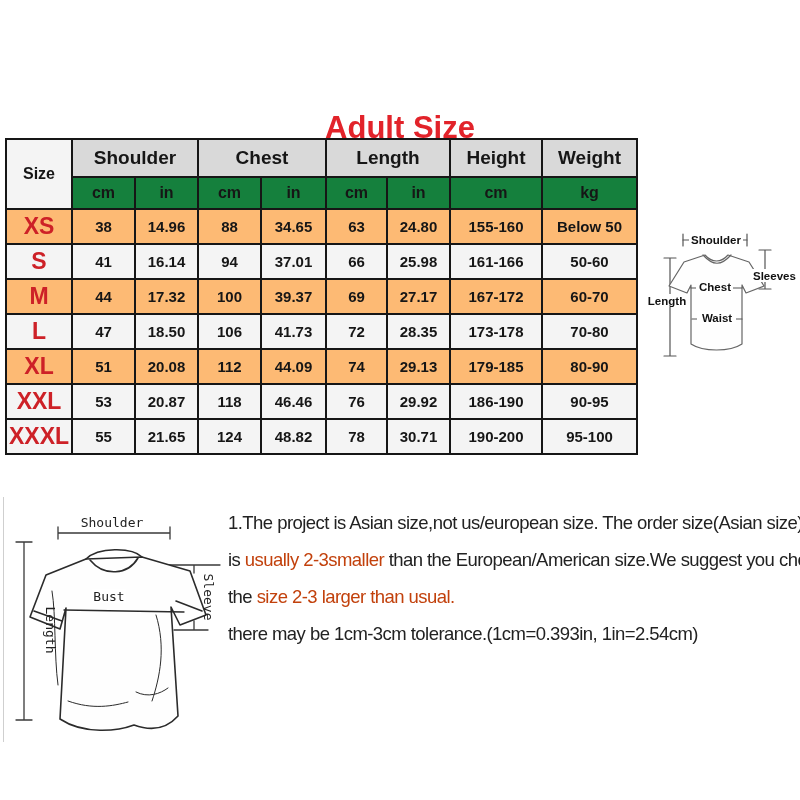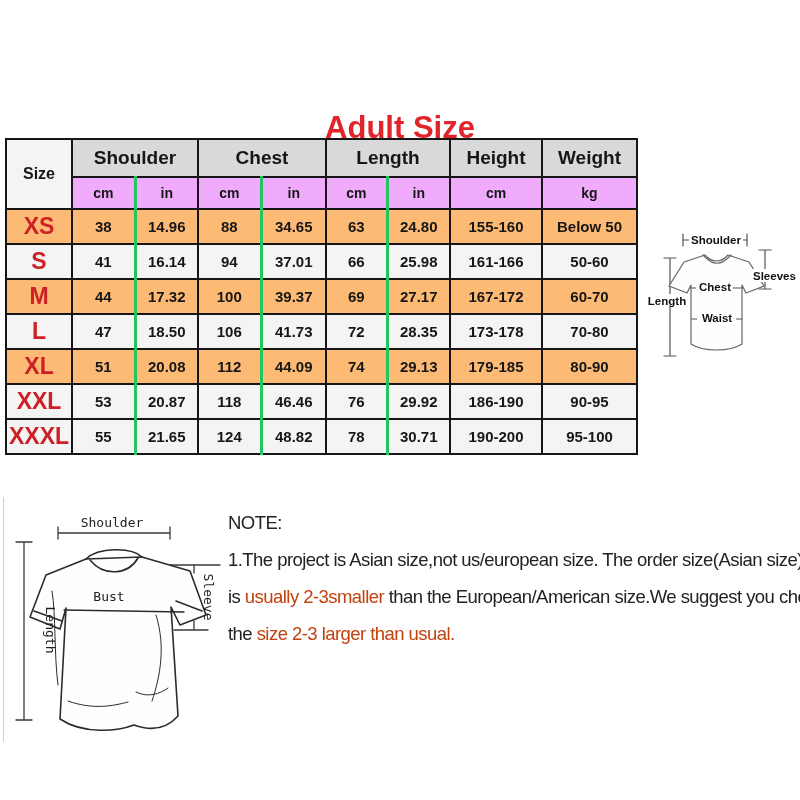--- a/index.html
+++ b/index.html
@@ -9,24 +9,24 @@
   
   .title{position:absolute;top:98px;left:0;width:100%;text-align:center;
          font-size:31px;font-weight:bold;color:#e2232a;letter-spacing:0px;margin-top:12px;}
 
   
   table.size-table{position:absolute;left:5px;top:138px;border-collapse:collapse;
                    table-layout:fixed;background:#ffffff;}
   table.size-table th,table.size-table td{
       border:2px solid #161616;text-align:center;vertical-align:middle;
       padding:0;font-weight:bold;overflow:hidden;}
-  table.size-table .thin-left{border-left:3px solid #22c55e;}
+  table.size-table .thin-left{border-left:1px solid #22c55e;}
   .size-head{background:#f4f4f4;font-size:16px;}
   .group-head{background:#d9d9d9;font-size:19px;height:36px;}
-  .unit-head{background:#f0abfc;font-size:14px;height:30px;}
+  .unit-head{background:#15803d;font-size:16px;height:30px;}
   tr.shaded td{background:#fdba74;}
   tr.plain td{background:#f4f4f4;}
   td.size-cell{color:#cd2127;font-size:23px;font-weight:bold;height:33px;}
   td.val-cell{font-size:15px;}
 
   
   .diagram{position:absolute;overflow:visible;}
   .diagram-small{left:647px;top:216px;}
   .diagram-big{left:8px;top:495px;}
   .seam-line{position:absolute;left:3px;top:497px;width:1px;height:245px;background:#cfcfcf;}
@@ -218,19 +218,19 @@
       </g>
     </g>
     <text class="mono" x="104" y="32" text-anchor="middle" font-size="13" fill="#222">Shoulder</text>
     <rect x="84" y="94" width="34" height="14" fill="#ffffff"></rect>
     <text class="mono" x="101" y="106" text-anchor="middle" font-size="13" fill="#222">Bust</text>
     <text class="mono" font-size="13" fill="#222" text-anchor="middle" transform="translate(38,135) rotate(90)">Length</text>
     <text class="mono" font-size="13" fill="#222" text-anchor="middle" transform="translate(196,102) rotate(90)">Sleeve</text>
   </svg>
 
   <div class="note">
-    <div class="line">NOTE:</div>
     <div class="line">1.The project is Asian size,not us/european size. The order size(Asian size)</div>
     <div class="line"><span>is </span><span class="red">usually 2-3smaller</span><span> than the European/American size.We suggest you choose</span></div>
     <div class="line"><span>the </span><span class="red">size 2-3 larger than usual.</span></div>
+    <div class="line">there may be 1cm-3cm tolerance.(1cm=0.393in, 1in=2.54cm)</div>
   </div>
 
 </div>
 
 </body></html>

